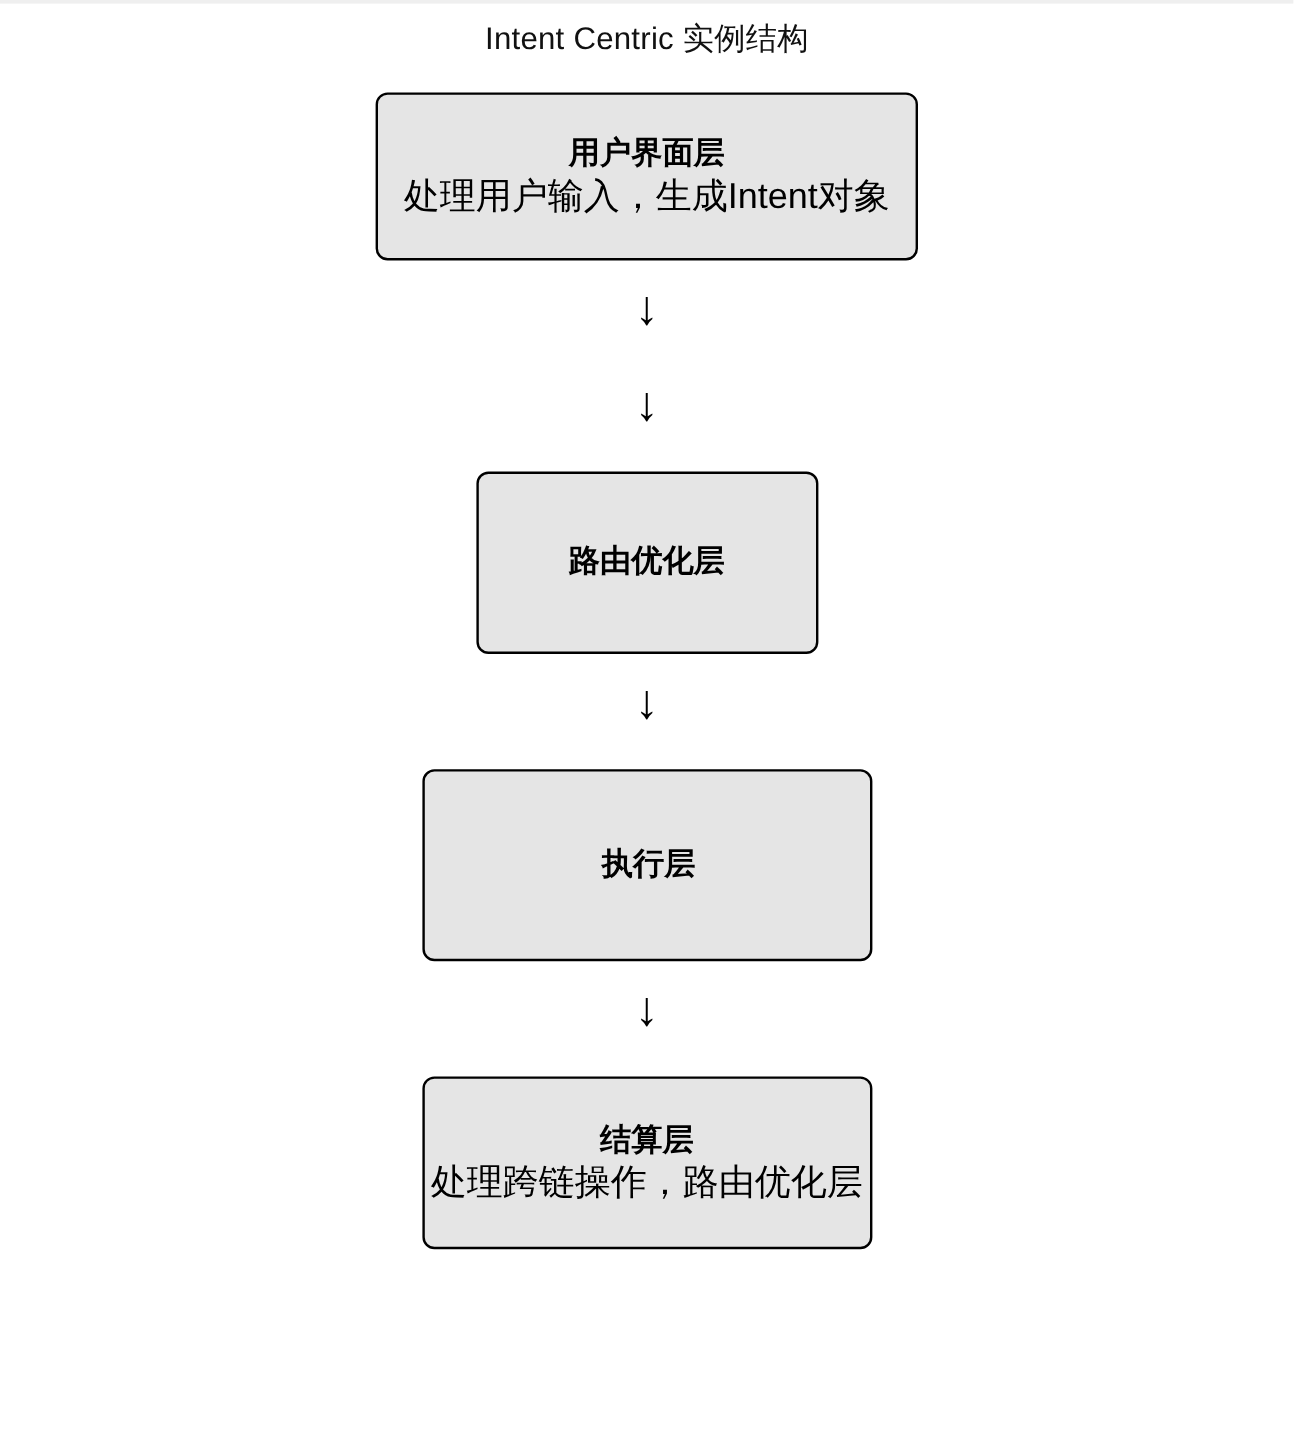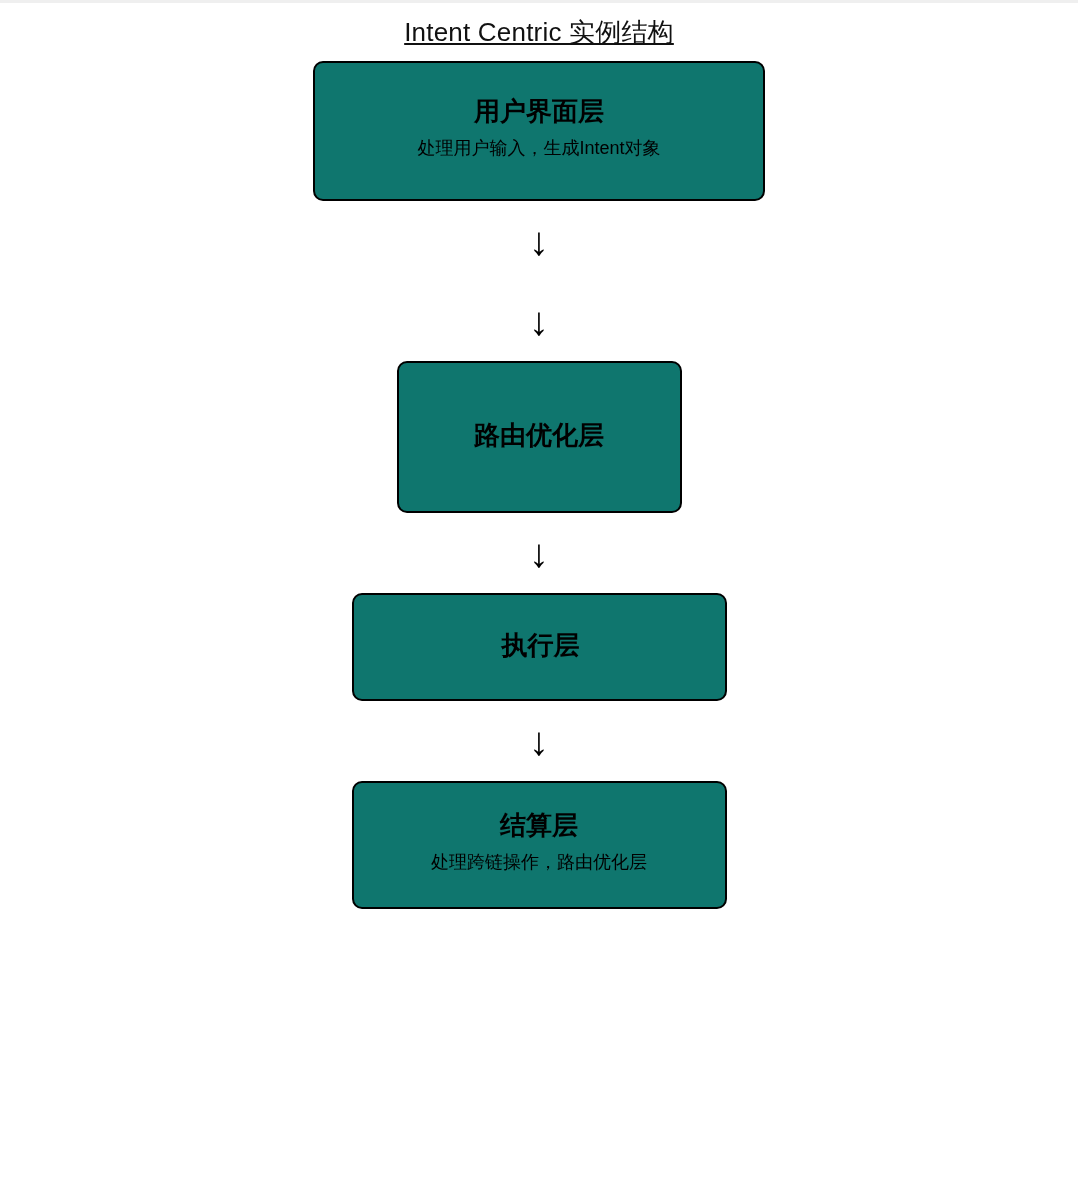--- a/index.html
+++ b/index.html
@@ -29,43 +29,43 @@
     align-items: center;
   }
   #diagram-title {
     font-size: 26px;
     line-height: 34px;
     font-weight: 400;
     color: #111111;
     letter-spacing: 0.2px;
     text-align: center;
     margin-bottom: 12px;
-    text-decoration: underline;
   }
   .node {
     box-sizing: border-box;
     border: 2.5px solid #000000;
     border-radius: 10px;
-    background: #0f766e;
+    background: #e5e5e5;
     display: flex;
     flex-direction: column;
     align-items: center;
     justify-content: center;
     padding: 14px 22px 18px 22px;
+    margin-top: 16px;
   }
   .node-title {
     font-size: 26px;
     font-weight: 700;
     line-height: 38px;
     text-align: center;
     color: #000000;
     white-space: nowrap;
   }
   .node-desc {
-    font-size: 18px;
+    font-size: 30px;
     font-weight: 400;
     line-height: 36px;
     text-align: right;
     color: #000000;
     white-space: nowrap;
   }
   .arrow {
     font-size: 40px;
     line-height: 46px;
     font-weight: 400;
@@ -74,22 +74,22 @@
     height: 80px;
     display: flex;
     align-items: center;
     justify-content: center;
     user-select: none;
   }
   
   .n0 { width: 452px; height: 140px; }
   .n1 { width: 390px; height: 140px; }
   .n2 { width: 285px; height: 152px; }
-  .n3 { width: 375px; height: 108px; padding-left: 25px; }
-  .n4 { width: 375px; height: 128px; }
+  .n3 { width: 375px; height: 160px; padding-left: 25px; }
+  .n4 { width: 375px; height: 144px; }
 </style>
 </head>
 <body>
 
 <div id="top-rule"></div>
 
 <div id="diagram">
 
   <div id="diagram-title">Intent Centric 实例结构</div>
 

